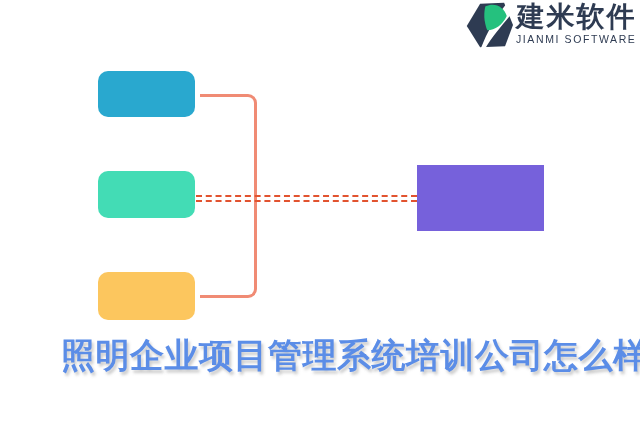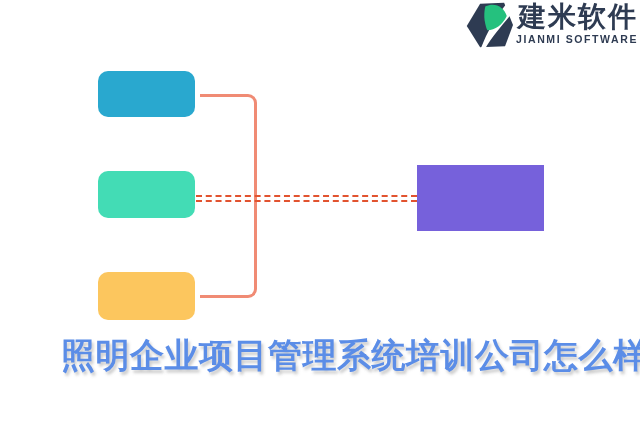--- a/index.html
+++ b/index.html
@@ -18,21 +18,21 @@
   .logo-textblock { padding-top: 1px; text-align: right; }
   .logo-name {
     font-size: 28px;
     font-weight: 700;
     letter-spacing: 2px;
     line-height: 30px;
     white-space: nowrap;
   }
   .logo-sub {
     font-size: 10.5px;
-    font-weight: 700;
+    font-weight: 400;
     letter-spacing: 1.6px;
     margin-top: 1px;
     white-space: nowrap;
   }
 
   
   .node { position: absolute; }
   .node.rounded { border-radius: 10px; }
   #node-topic-1 { left: 98px;  top: 71px;  width: 97px;  height: 46px; }
   #node-topic-2 { left: 98px;  top: 171px; width: 97px;  height: 47px; }

